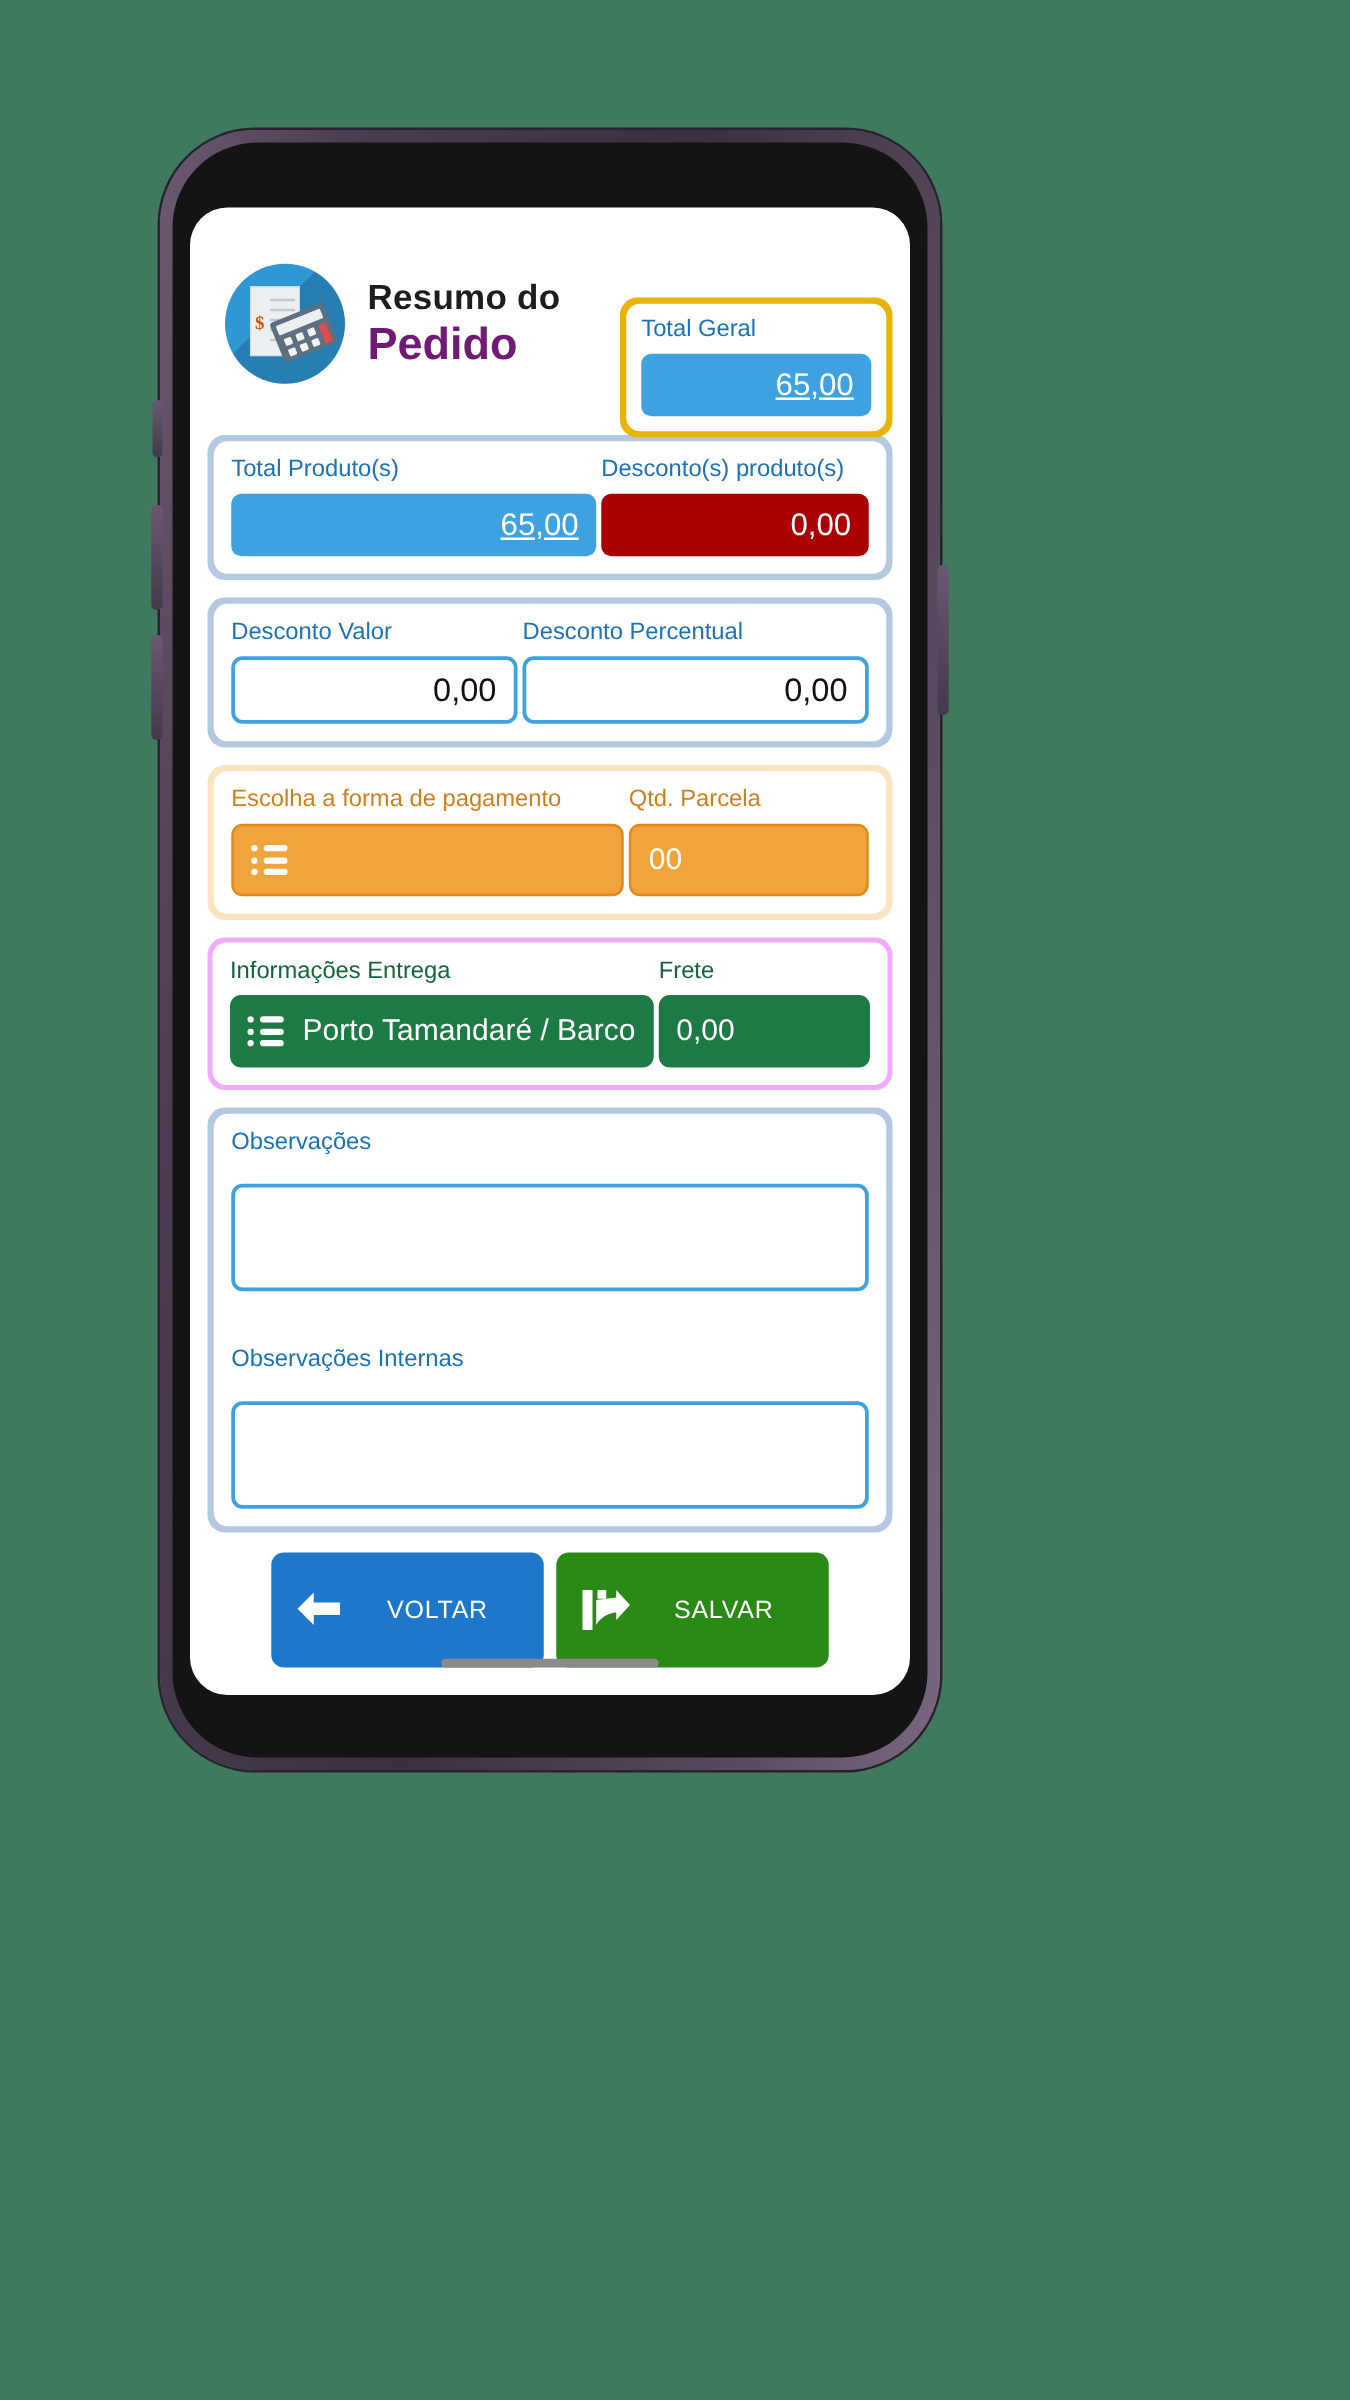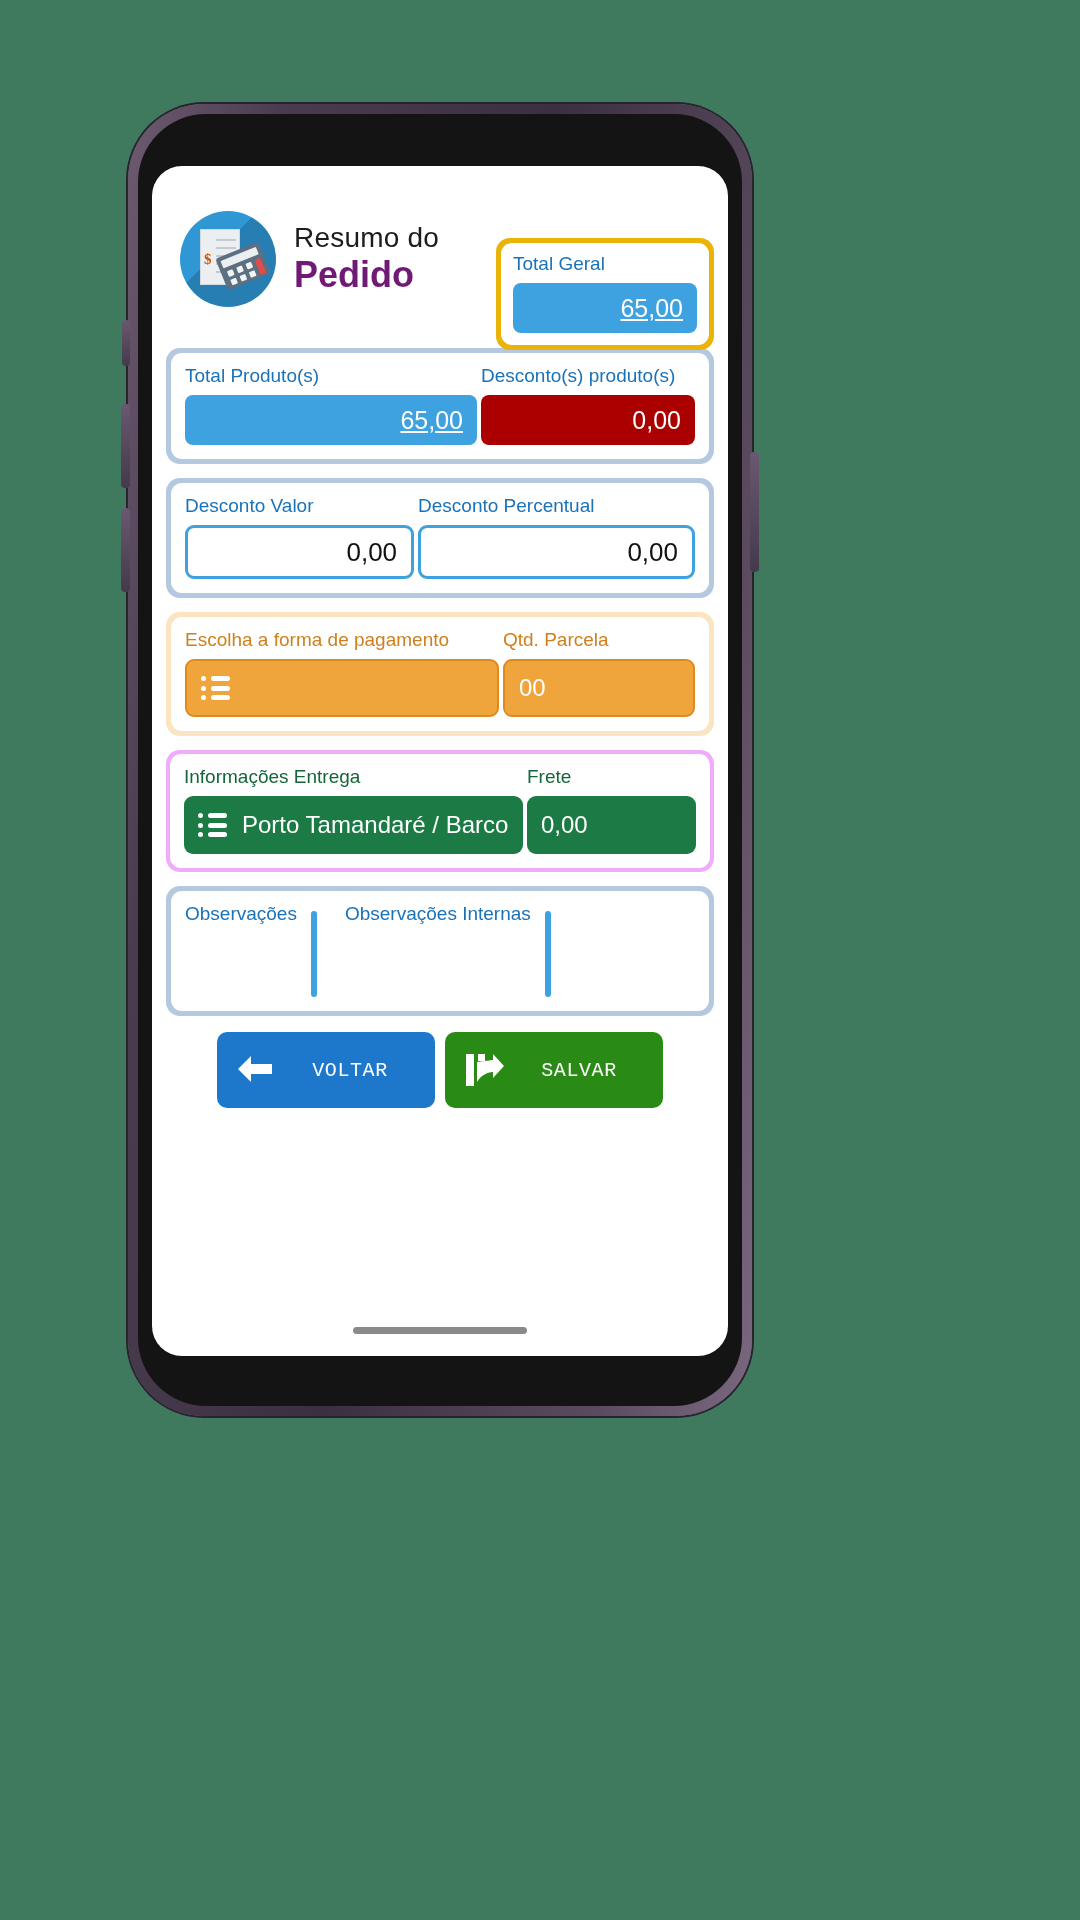--- a/index.html
+++ b/index.html
@@ -107,21 +107,21 @@
     background: #f1f3f5; border-radius: 1px;
   }
   #app-icon .calc .key.red { background: #e04b4b; }
   #app-icon .calc .screen {
     position: absolute; left: 4px; top: 4px;
     width: 38px; height: 8px;
     background: #eceff1; border-radius: 1px;
   }
   #header-title { margin-left: 18px; }
   #title-line1 {
-    font-size: 28px; color: #1d1d1d; font-weight: 400;
+    font-size: 28px; color: #1d1d1d; font-weight: 700;
     letter-spacing: .2px; line-height: 1.1;
   }
   #title-line2 {
     font-size: 36px; color: #701a75; font-weight: bold;
     line-height: 1.15;
   }
 
   
   #total-geral-card {
     position: absolute;
@@ -231,38 +231,37 @@
 
   
   .obs-label { color: #1a72b8; font-size: 19px; }
   .textarea-box {
     margin-top: 8px;
     height: 86px;
     border: 3px solid #3ea1e0;
     border-radius: 9px;
     background: #fff;
   }
-  #obs-panel .panel-inner { gap: 14px; }
+  #obs-panel .panel-inner { flex-direction: column; gap: 14px; }
   #obs-panel .spacer { height: 16px; }
 
   
   #actions {
     margin-top: 16px;
     display: flex;
     justify-content: center;
     gap: 10px;
   }
   .action-btn {
-    width: 218px; height: 76px;
+    width: 218px; height: 92px;
     border-radius: 10px;
     display: flex; align-items: center;
     padding-left: 18px;
     color: #fff; font-size: 20px;
     letter-spacing: .6px;
-    font-family: Liberation Mono, monospace;
   }
   #btn-voltar { background: #1d78cc; }
   #btn-salvar { background: #2a8a16; }
   .action-btn .btn-label { flex: 1; text-align: center; padding-right: 10px; }
   .icon-svg { flex: 0 0 auto; }
 </style>
 </head>
 <body>
 
 <div id="phone-frame">

